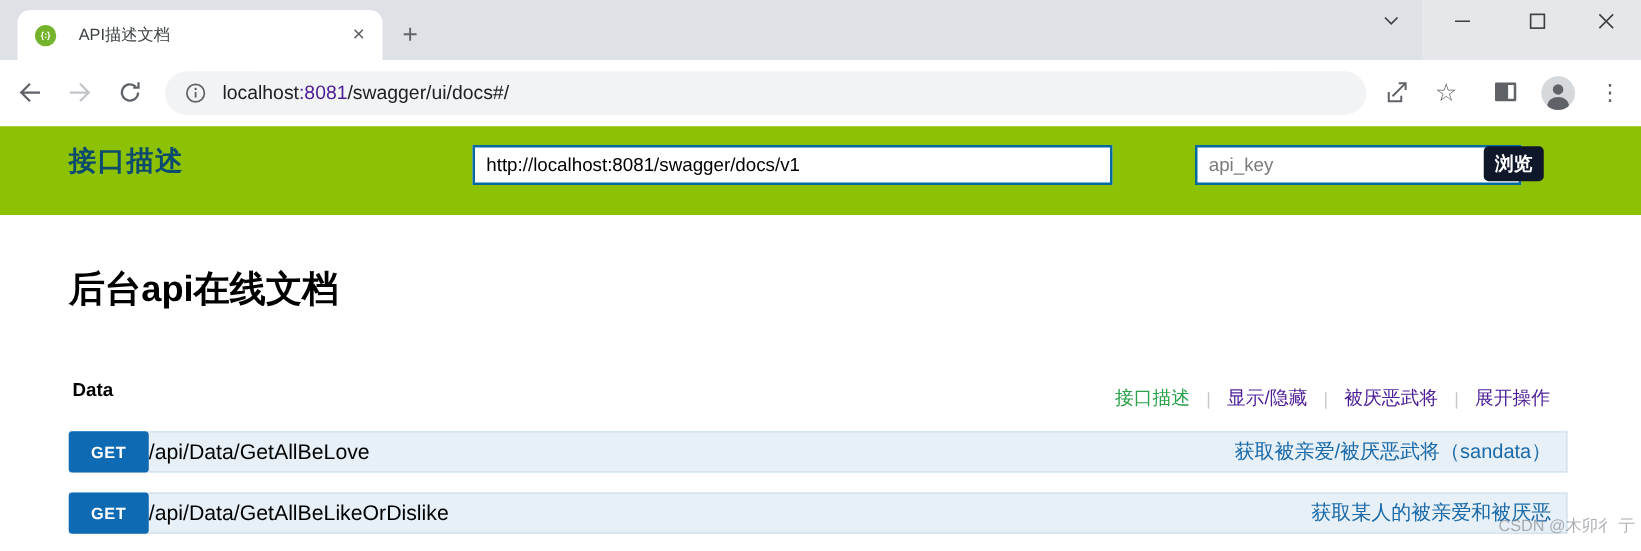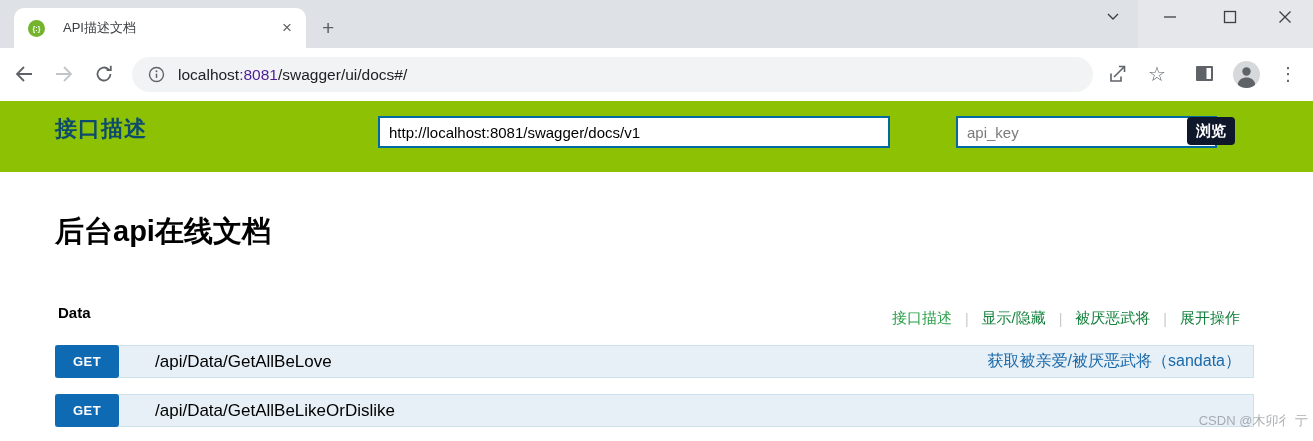--- a/index.html
+++ b/index.html
@@ -41,26 +41,26 @@
   .sw-key-input::placeholder { color:#7a7a7a; opacity:1; }
   .sw-explore { position:absolute; left:1187px; top:16px; width:48px; height:28px; background:#0f172a;
                 color:#fff; font-weight:bold; font-size:15px; border:none; border-radius:4px;
                 font-family:inherit; cursor:pointer; }
 
   
   .content { position:absolute; left:0; top:172px; width:1313px; height:341px; background:#fff; }
   .page-title { position:absolute; left:55px; top:40px; font-size:29px; font-weight:bold; color:#000; }
   .section-title { position:absolute; left:58px; top:132px; font-size:15px; font-weight:bold; color:#000; }
   .section-actions { position:absolute; right:73px; top:137px; display:flex; align-items:center; font-size:15px; }
-  .section-actions a { text-decoration:none; color:#15803d; cursor:pointer; }
+  .section-actions a { text-decoration:none; color:#4c1d95; cursor:pointer; }
   .section-actions a.active { color:#2aa14a; }
   .action-sep { color:#c9c9c9; margin:0 13px; font-size:14px; }
 
   .endpoint-row { position:absolute; left:55px; width:1199px; height:33px; background:#e7f0f7;
-                  border:1px solid #cfe0ed; display:flex; align-items:center; cursor:pointer;gap:36px; }
+                  border:1px solid #cfe0ed; display:flex; align-items:center; cursor:pointer; }
   .row-1 { top:173px; }
   .row-2 { top:222px; }
   .method-badge { width:64px; align-self:stretch; margin:-1px 0 -1px -1px; background:#0f6ab4; color:#fff;
                   font-weight:bold; font-size:13px; letter-spacing:.5px; border-radius:3px;
                   display:flex; align-items:center; justify-content:center; flex:none; }
   .ep-path { font-size:17px; color:#000; white-space:nowrap; }
   .ep-summary { margin-left:auto; margin-right:12px; font-size:16px; color:#1a69a9; white-space:nowrap; }
 
   .watermark { position:absolute; right:5px; top:412px; font-size:13px; color:#8d9197; opacity:.72;
                z-index:5; pointer-events:none; white-space:nowrap; }
@@ -183,16 +183,17 @@
 
   <div class="endpoint-row row-1">
     <span class="method-badge">GET</span>
     <span class="ep-path">/api/Data/GetAllBeLove</span>
     <span class="ep-summary">获取被亲爱/被厌恶武将（sandata）</span>
   </div>
 
   <div class="endpoint-row row-2">
     <span class="method-badge">GET</span>
     <span class="ep-path">/api/Data/GetAllBeLikeOrDislike</span>
+    <span class="ep-summary">获取某人的被亲爱和被厌恶</span>
   </div>
 </div>
 
 <div class="watermark">CSDN @木卯彳 亍</div>
 
 </body></html>

